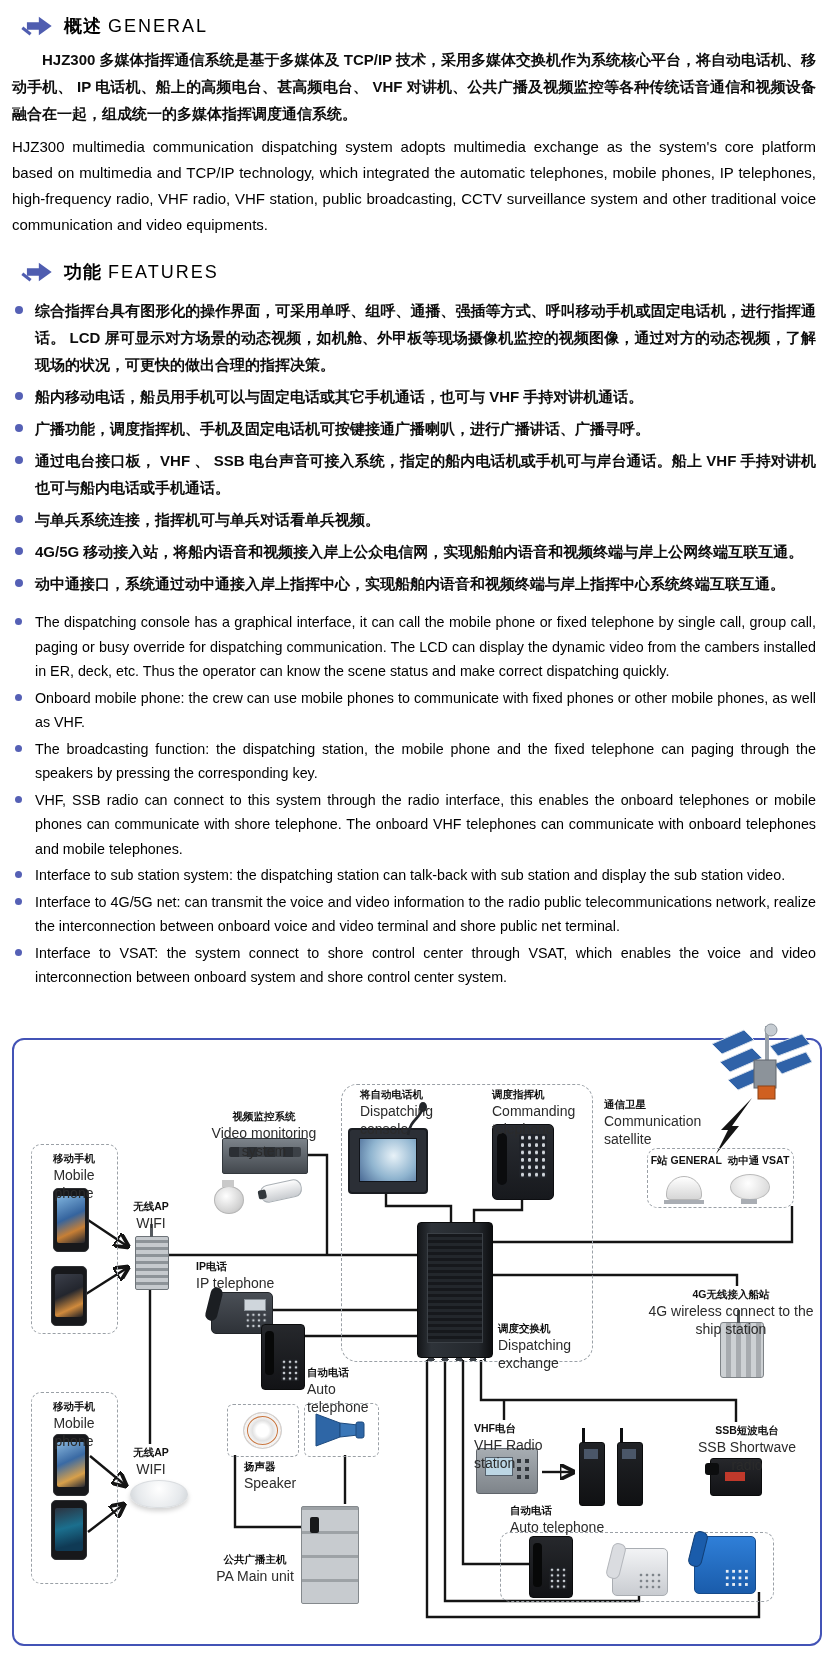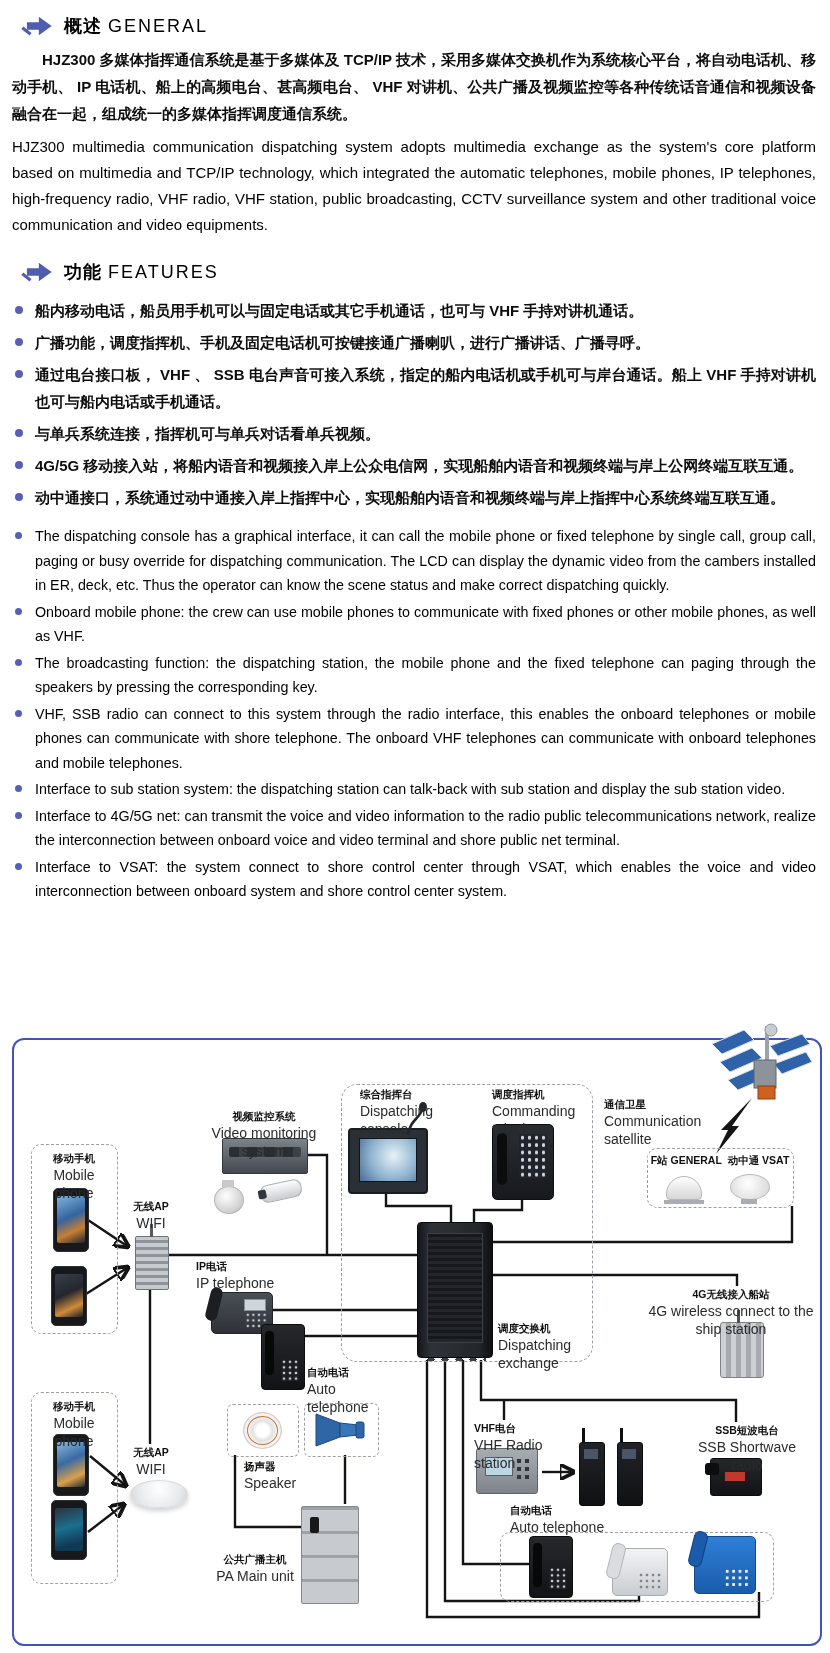--- a/index.html
+++ b/index.html
@@ -129,20 +129,21 @@
 
   <div class="sec-head" style="margin-top:22px;">
     <svg width="34" height="22" viewBox="0 0 36 24">
       <path d="M7 8 h13 v-6 l14 10 -14 10 v-6 h-13 z" fill="#4f5db0"></path>
       <path d="M2 14 l9 7" stroke="#4f5db0" stroke-width="3.4" fill="none"></path>
     </svg>
     <div class="ttl"><span>功能</span><span class="en">FEATURES</span></div>
   </div>
 
   <ul class="blist zh">
+    <li>综合指挥台具有图形化的操作界面，可采用单呼、组呼、通播、强插等方式、呼叫移动手机或固定电话机，进行指挥通话。 LCD 屏可显示对方场景的动态视频，如机舱、外甲板等现场摄像机监控的视频图像，通过对方的动态视频，了解现场的状况，可更快的做出合理的指挥决策。</li>
     <li>船内移动电话，船员用手机可以与固定电话或其它手机通话，也可与 VHF 手持对讲机通话。</li>
     <li>广播功能，调度指挥机、手机及固定电话机可按键接通广播喇叭，进行广播讲话、广播寻呼。</li>
     <li>通过电台接口板， VHF 、 SSB 电台声音可接入系统，指定的船内电话机或手机可与岸台通话。船上 VHF 手持对讲机也可与船内电话或手机通话。</li>
     <li>与单兵系统连接，指挥机可与单兵对话看单兵视频。</li>
     <li>4G/5G 移动接入站，将船内语音和视频接入岸上公众电信网，实现船舶内语音和视频终端与岸上公网终端互联互通。</li>
     <li>动中通接口，系统通过动中通接入岸上指挥中心，实现船舶内语音和视频终端与岸上指挥中心系统终端互联互通。</li>
   </ul>
 
   <ul class="blist en">
     <li>The dispatching console has a graphical interface, it can call the mobile phone or fixed telephone by single call, group call, paging or busy override for dispatching communication. The LCD can display the dynamic video from the cambers installed in ER, deck, etc. Thus the operator can know the scene status and make correct dispatching quickly.</li>
@@ -193,21 +194,21 @@
   <div class="dash" style="left:17px;top:352px;width:85px;height:190px;"></div>
   <div class="dash" style="left:213px;top:364px;width:70px;height:51px;border-radius:6px;"></div>
   <div class="dash" style="left:290px;top:363px;width:73px;height:52px;border-radius:6px;"></div>
   <div class="dash" style="left:486px;top:492px;width:272px;height:68px;"></div>
 
   <div class="lbl" style="left:185px;top:70px;width:130px;">
     <span class="zh">视频监控系统</span>
     <span class="en">Video  monitoring  system</span>
   </div>
   <div class="lbl ta-l" style="left:346px;top:48px;width:110px;">
-    <span class="zh">综合指挥台</span>
+    <span class="zh">将自动电话机</span>
     <span class="en">Dispatching console</span>
   </div>
   <div class="lbl ta-l" style="left:478px;top:48px;width:100px;">
     <span class="zh">调度指挥机</span>
     <span class="en">Commanding  telephone</span>
   </div>
   <div class="lbl ta-l" style="left:484px;top:282px;width:96px;">
     <span class="zh">调度交换机</span>
     <span class="en">Dispatching exchange</span>
   </div>

